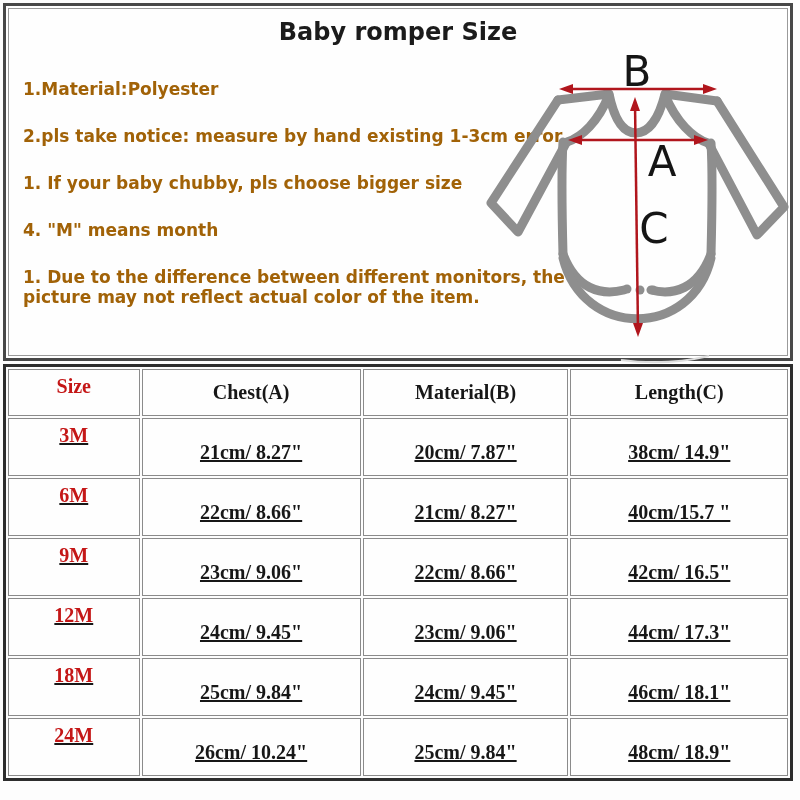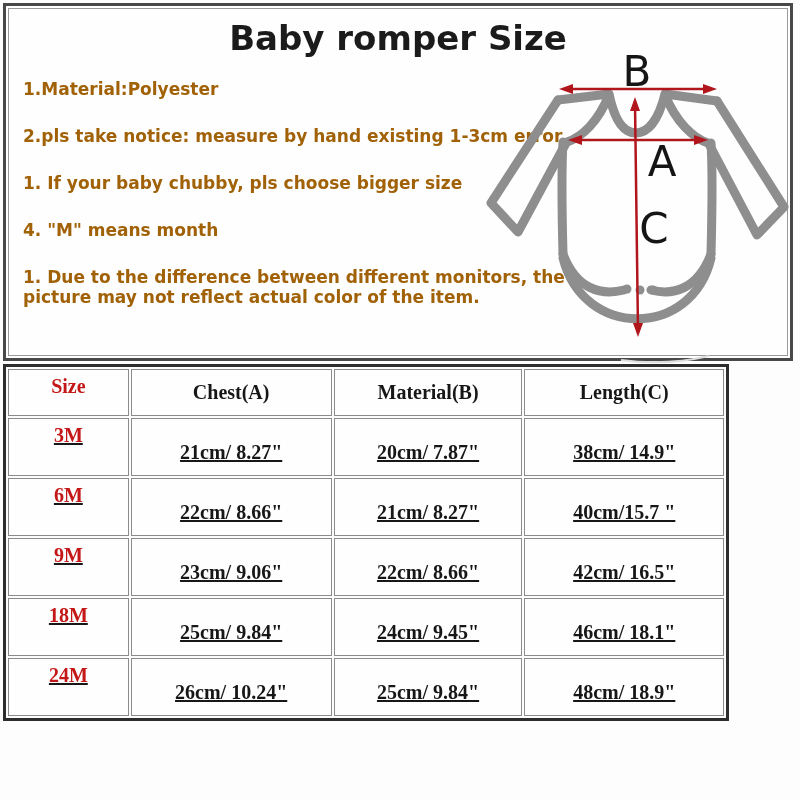--- a/index.html
+++ b/index.html
@@ -23,21 +23,21 @@
     border: 3px solid #484848;
     box-shadow: inset 0 0 0 2px #ffffff, inset 0 0 0 3px #9a9a9a;
     background: #fefefe;
   }
   .page-title {
     position: absolute;
     left: 0; top: 12px;
     width: 100%;
     margin: 0;
     text-align: center;
-    font-size: 34px;
+    font-size: 24px;
     font-weight: 700;
     color: #1b1b1b;
     letter-spacing: 0px;
   }
   .notes {
     position: absolute;
     left: 9px; top: 73px;
     width: 552px;
     color: #a16207;
     margin-left: 8px;
@@ -57,21 +57,21 @@
   .diagram-letter {
     font-family: "DejaVu Sans", sans-serif;
     font-size: 42px;
     font-weight: 500;
     fill: #151515;
   }
   
   table.size-table {
     position: absolute;
     left: 3px; top: 364px;
-    width: 726px;
+    width: 790px;
     box-sizing: border-box;
     table-layout: fixed;
     border-collapse: separate;
     border-spacing: 2px;
     border: 3px solid #2d2d2d;
     background: #fdfdfd;
     font-family: "Liberation Serif", "DejaVu Serif", serif;
     font-weight: 700;
     font-size: 20px;
     color: #171717;
@@ -190,20 +190,26 @@
           <td class="val">21cm/ 8.27"</td>
           <td class="val">40cm/15.7 "</td>
         </tr>
         <tr>
           <td class="size-col">9M</td>
           <td class="val">23cm/ 9.06"</td>
           <td class="val">22cm/ 8.66"</td>
           <td class="val">42cm/ 16.5"</td>
         </tr>
         <tr>
+          <td class="size-col">12M</td>
+          <td class="val">24cm/ 9.45"</td>
+          <td class="val">23cm/ 9.06"</td>
+          <td class="val">44cm/ 17.3"</td>
+        </tr>
+        <tr>
           <td class="size-col">18M</td>
           <td class="val">25cm/ 9.84"</td>
           <td class="val">24cm/ 9.45"</td>
           <td class="val">46cm/ 18.1"</td>
         </tr>
         <tr>
           <td class="size-col">24M</td>
           <td class="val">26cm/ 10.24"</td>
           <td class="val">25cm/ 9.84"</td>
           <td class="val">48cm/ 18.9"</td>

